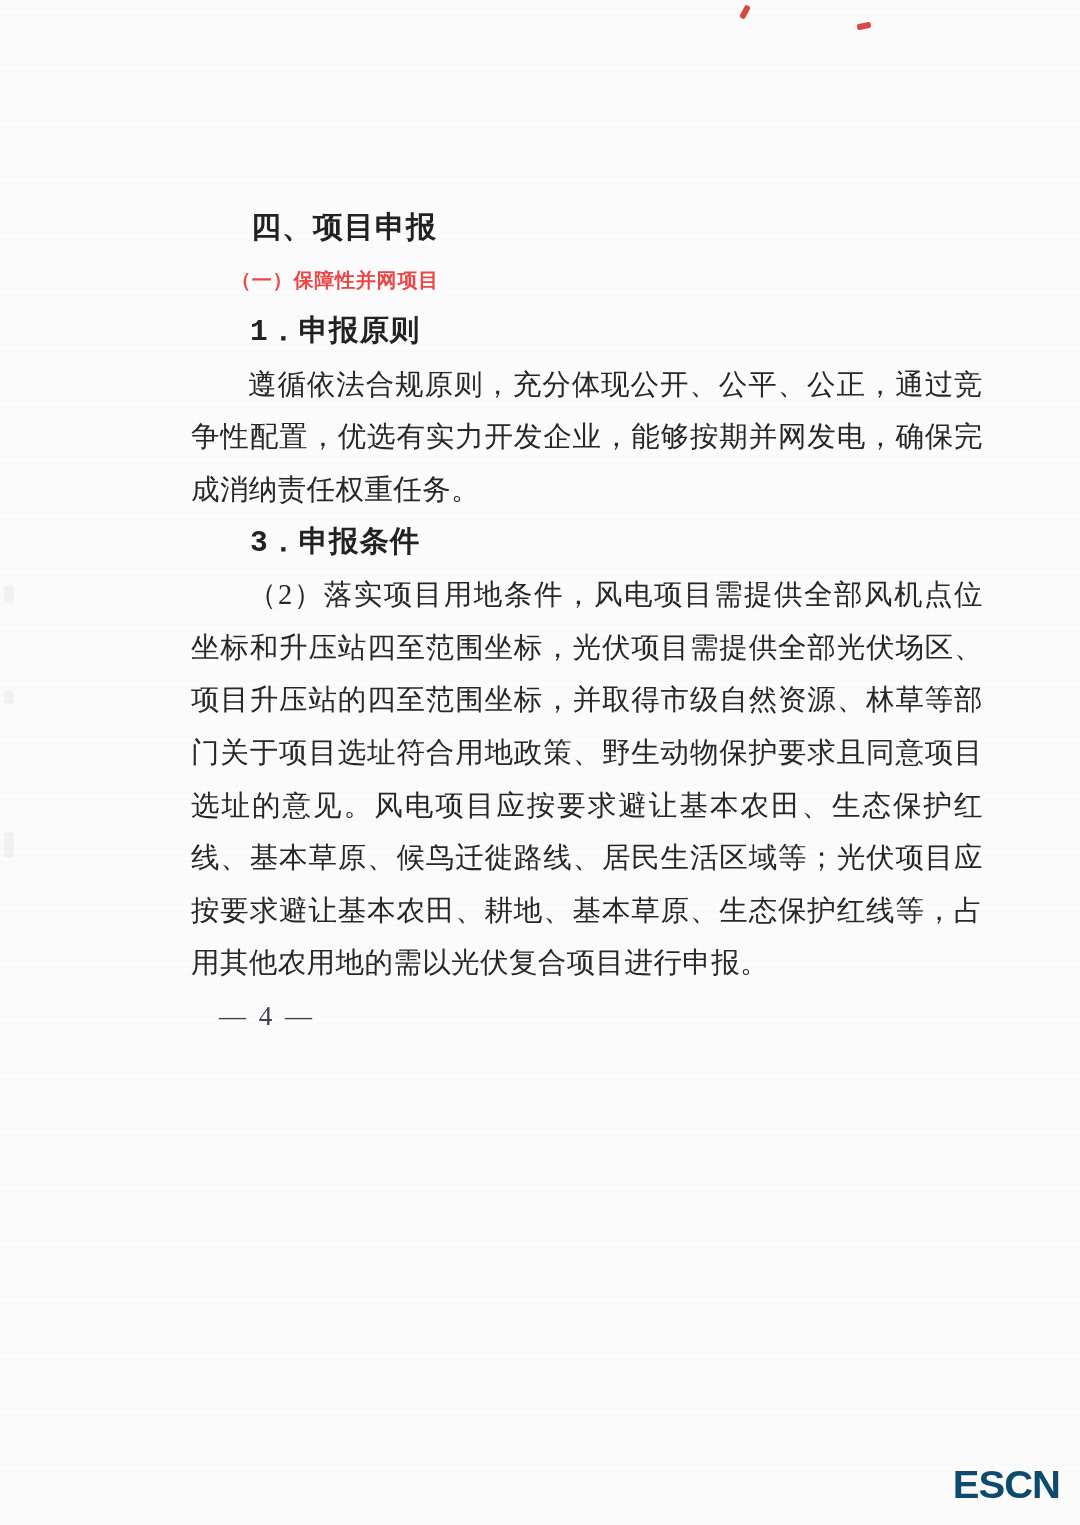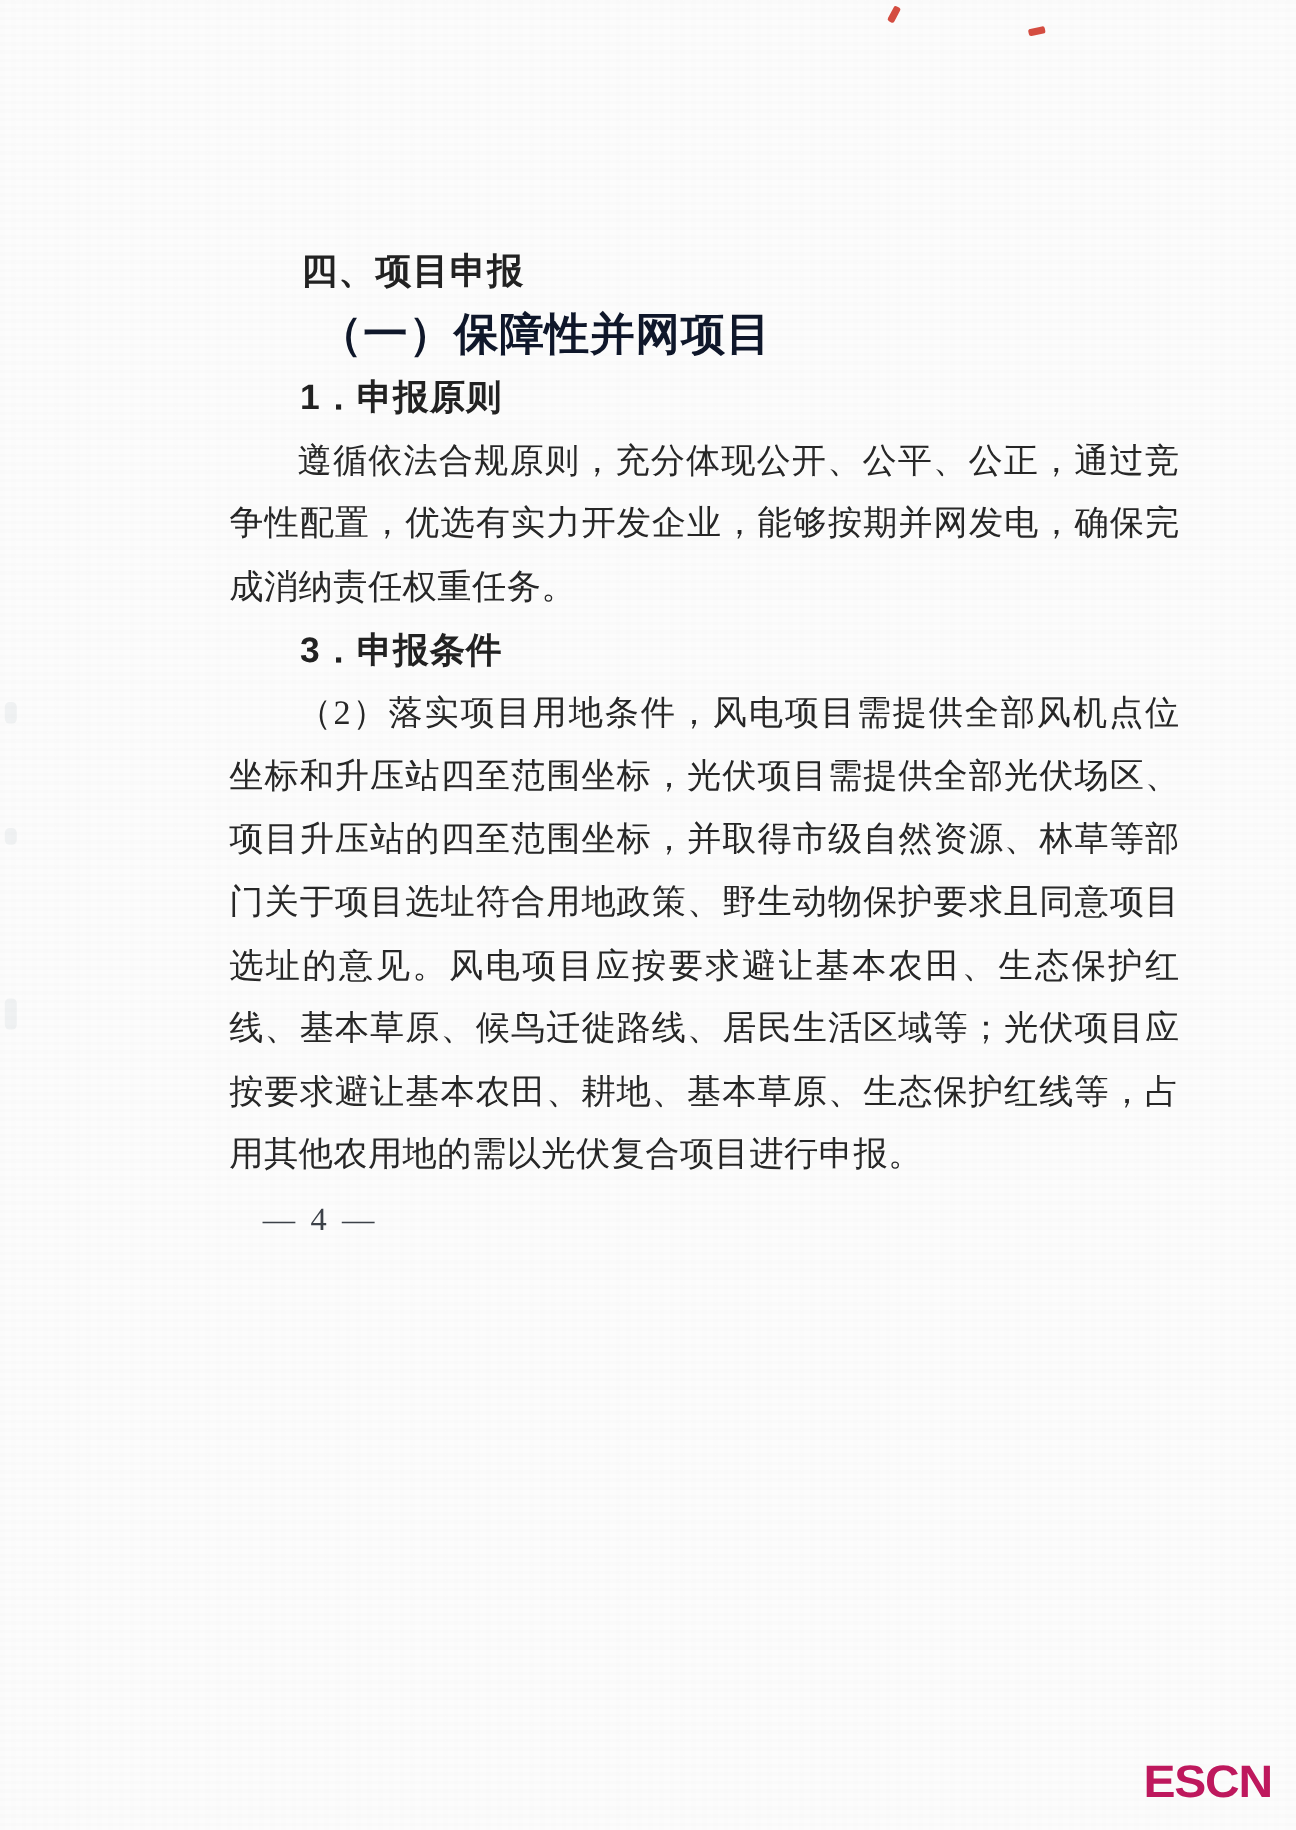--- a/index.html
+++ b/index.html
@@ -43,26 +43,26 @@
   }
   .blk.h1 {
     font-family: "Liberation Sans", "DejaVu Sans", sans-serif;
     font-weight: bold;
     font-size: 30px;
     letter-spacing: 1px;
     color: #222;
   }
   .blk.h2 {
     font-weight: 600;
-    font-size: 37px;
+    font-size: 20px;
     letter-spacing: 0.8px;
-    color: #0f172a;
+    color: #ef4444;
   }
   .blk.h3 {
-    font-family: Liberation Sans, sans-serif;
+    font-family: Liberation Mono, monospace;
     font-weight: bold;
     font-size: 29.5px;
     letter-spacing: 0.8px;
     color: #222;
   }
   .page-number {
     margin: 0;
     padding-left: 28px;
     font-size: 27px;
     line-height: 52.6px;
@@ -138,15 +138,15 @@
 <div class="content">
   <p class="blk h1">四、项目申报</p>
   <p class="blk h2">（一）保障性并网项目</p>
   <p class="blk h3">1．申报原则</p>
   <p class="blk p">遵循依法合规原则，充分体现公开、公平、公正，通过竞争性配置，优选有实力开发企业，能够按期并网发电，确保完成消纳责任权重任务。</p>
   <p class="blk h3">3．申报条件</p>
   <p class="blk p">（2）落实项目用地条件，风电项目需提供全部风机点位坐标和升压站四至范围坐标，光伏项目需提供全部光伏场区、项目升压站的四至范围坐标，并取得市级自然资源、林草等部门关于项目选址符合用地政策、野生动物保护要求且同意项目选址的意见。风电项目应按要求避让基本农田、生态保护红线、基本草原、候鸟迁徙路线、居民生活区域等；光伏项目应按要求避让基本农田、耕地、基本草原、生态保护红线等，占用其他农用地的需以光伏复合项目进行申报。</p>
   <p class="page-number">— 4 —</p>
 </div>
 
-<div class="logo" style="color: #be185d; justify-content: center;">
+<div class="logo" style="color: #0c4a6e; justify-content: center;">
   <span class="latin">ESCN</span>
 </div>
 
 </body></html>

